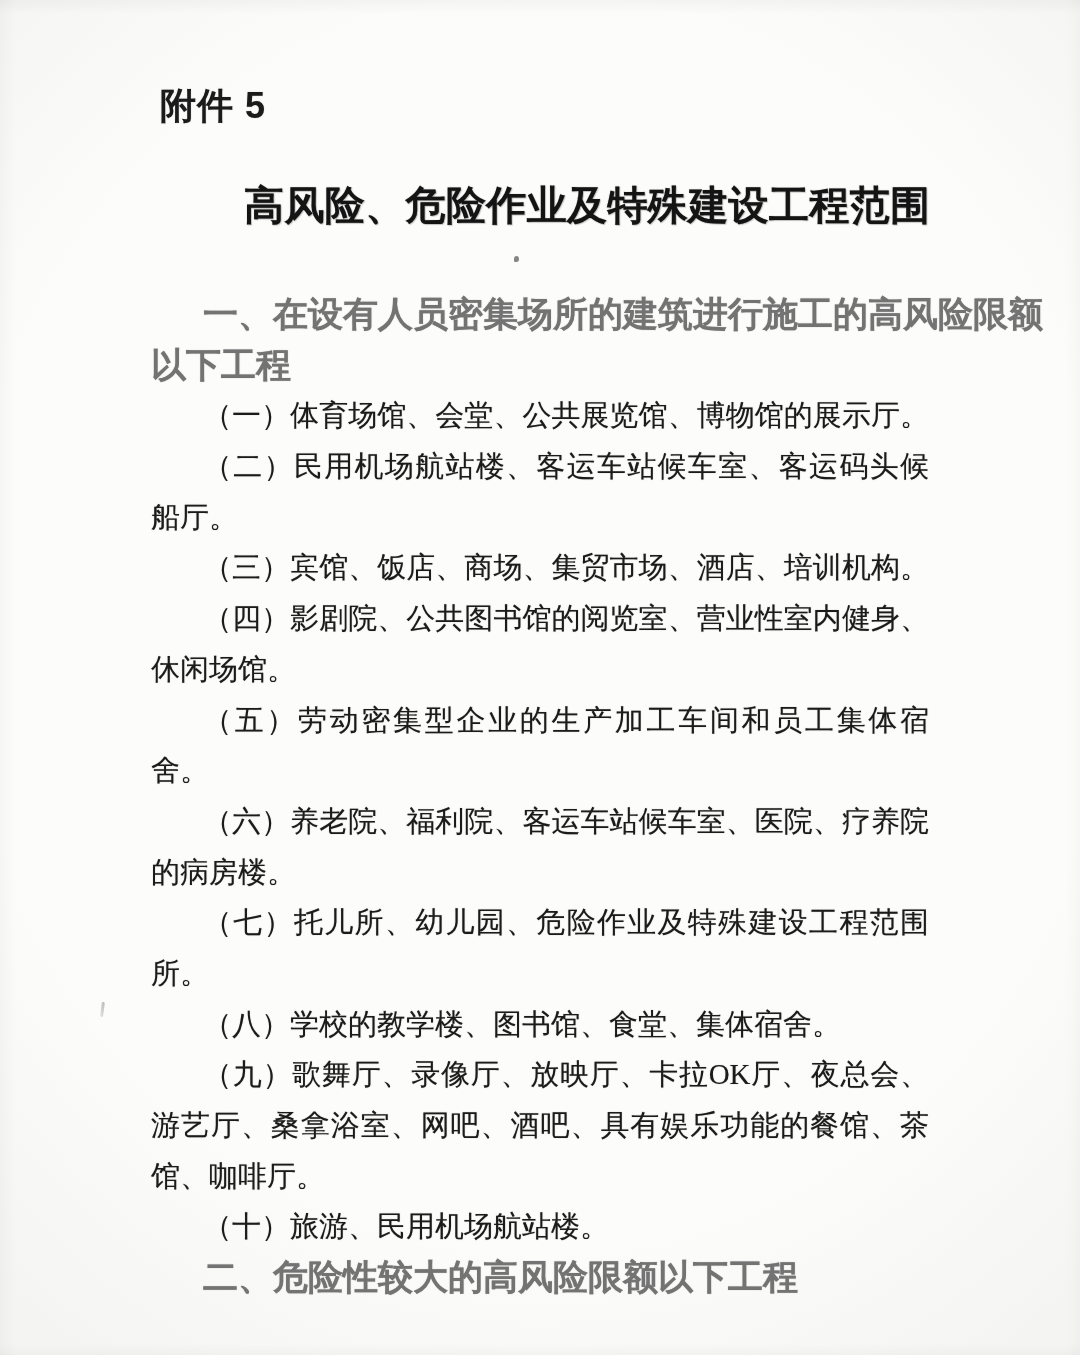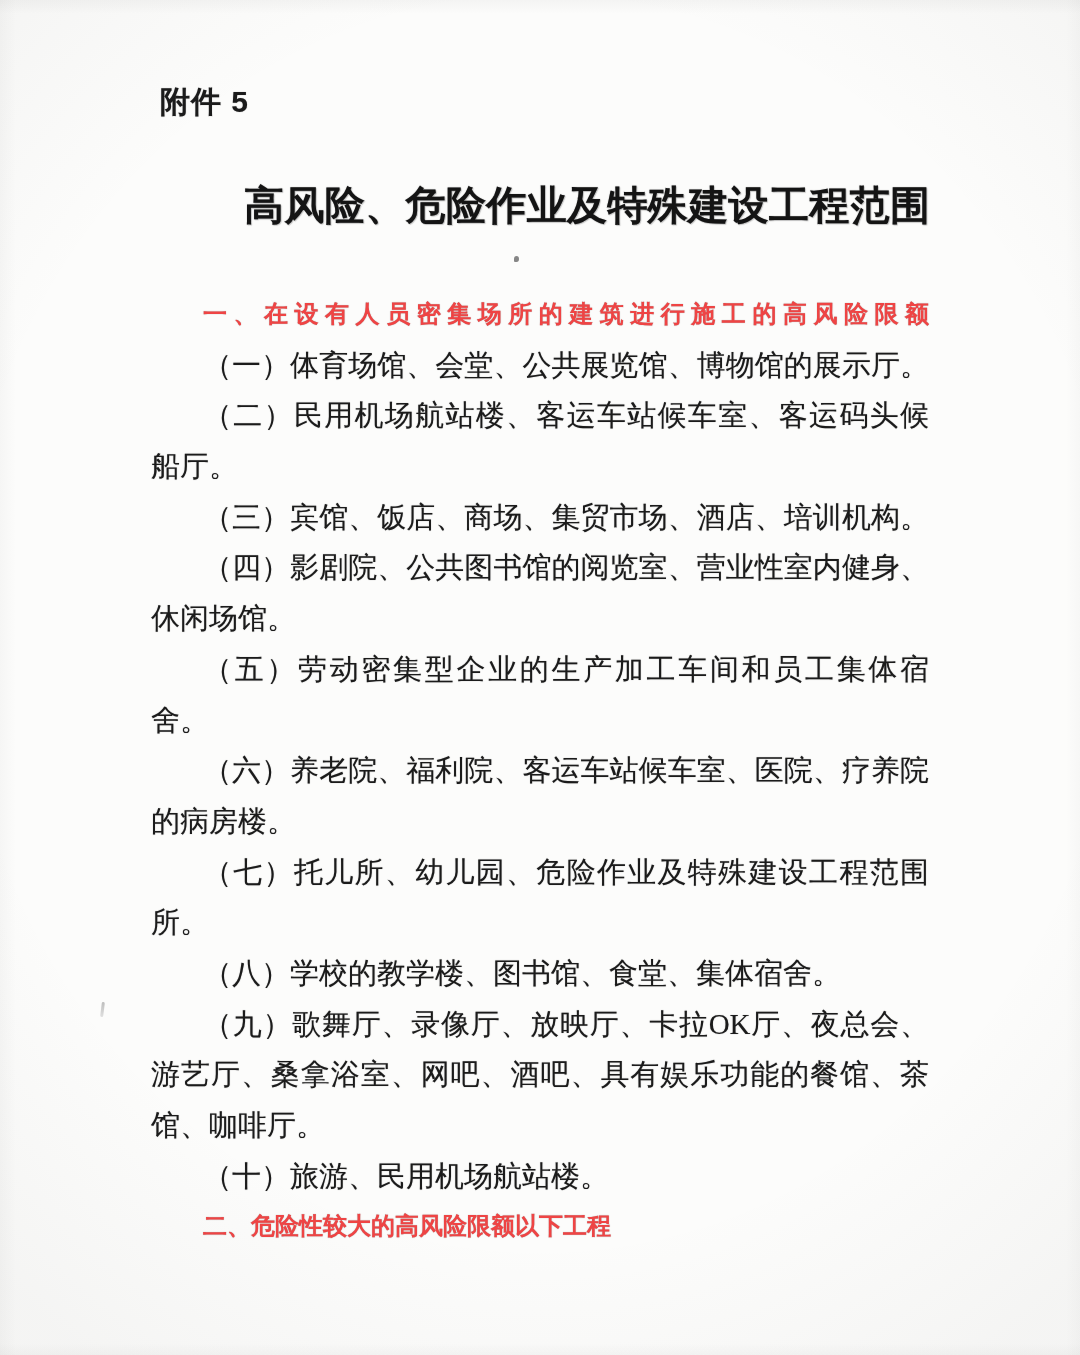--- a/index.html
+++ b/index.html
@@ -21,21 +21,21 @@
       linear-gradient(to left, rgba(90,90,90,0.03), rgba(0,0,0,0) 14px),
       linear-gradient(to top, rgba(90,90,90,0.04), rgba(0,0,0,0) 12px),
       radial-gradient(ellipse 75% 65% at 50% 46%, rgba(0,0,0,0) 70%, rgba(60,60,55,0.04) 100%);
     pointer-events: none;
   }
   .attachment {
     position: absolute;
     left: 160px; top: 82px;
     font-family: "Liberation Sans", sans-serif;
     font-weight: 600;
-    font-size: 30px;
+    font-size: 36px;
     color: #1b1b1b;
     letter-spacing: 1px;
     white-space: nowrap;
     text-shadow: 0 0 1px rgba(40,40,40,0.45);
   }
   .doc-title {
     position: absolute;
     left: 242px; top: 176px;
     width: 686px;
     font-family: "Liberation Serif", serif;
@@ -60,22 +60,22 @@
     text-align: left;
     text-shadow: 0 0 1px rgba(40,40,40,0.45);
   }
   .line.item {
     font-family: "Liberation Serif", serif;
     font-size: 29px;
   }
   .line.heading {
     font-family: "Liberation Sans", sans-serif;
     font-weight: bold;
-    font-size: 24px;
-    color: #ef4444;
+    font-size: 35px;
+    color: #737373;
   }
   .line.indent { padding-left: 52px; }
   .line.stretch {
     text-align: justify;
     text-align-last: justify;
   }
   
   .speck {
     position: absolute;
     left: 514px; top: 256px;
@@ -101,20 +101,21 @@
 
 <div class="attachment">附件 5</div>
 
 <h1 class="doc-title" style="margin:2px;">高风险、危险作业及特殊建设工程范围</h1>
 
 <div class="speck"></div>
 <div class="tick"></div>
 
 <div class="doc-body" id="doc-body">
     <div class="line heading indent stretch">一、在设有人员密集场所的建筑进行施工的高风险限额</div>
+    <div class="line heading">以下工程</div>
     <div class="line item indent stretch">（一）体育场馆、会堂、公共展览馆、博物馆的展示厅。</div>
     <div class="line item indent stretch">（二）民用机场航站楼、客运车站候车室、客运码头候</div>
     <div class="line item">船厅。</div>
     <div class="line item indent stretch">（三）宾馆、饭店、商场、集贸市场、酒店、培训机构。</div>
     <div class="line item indent stretch">（四）影剧院、公共图书馆的阅览室、营业性室内健身、</div>
     <div class="line item">休闲场馆。</div>
     <div class="line item indent stretch">（五）劳动密集型企业的生产加工车间和员工集体宿</div>
     <div class="line item">舍。</div>
     <div class="line item indent stretch">（六）养老院、福利院、客运车站候车室、医院、疗养院</div>
     <div class="line item">的病房楼。</div>

